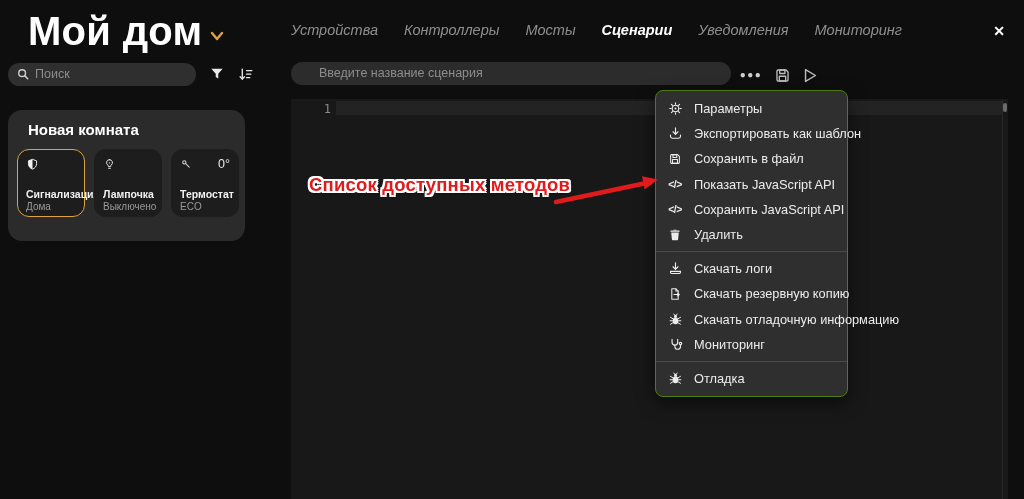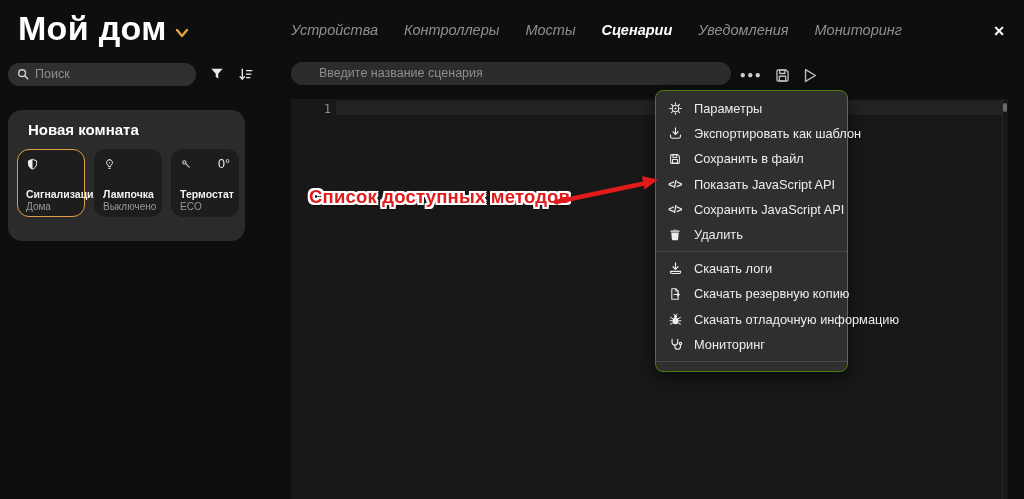--- a/index.html
+++ b/index.html
@@ -7,21 +7,21 @@
   body {
     position:relative; overflow:hidden;
     background:#0e0e0e;
     font-family:"Liberation Sans", sans-serif;
     color:#eaeaea;
     -webkit-font-smoothing:antialiased;
   }
   svg { display:block; }
 
   
-  .app-title { position:absolute; left:18px; top:9px; font-size:34px; font-weight:800; color:#fff; letter-spacing:.3px; display:flex; align-items:center; gap:8px; }
+  .app-title { position:absolute; left:28px; top:9px; font-size:40px; font-weight:800; color:#fff; letter-spacing:.3px; display:flex; align-items:center; gap:8px; }
   .title-chevron { margin-top:8px; }
   .top-nav { position:absolute; left:291px; top:22px; display:flex; gap:26px; font-size:14.5px; }
   .nav-item { color:#8f8f8f; cursor:pointer;font-style:italic; }
   .nav-item.active { color:#ffffff; font-weight:700; }
   .close-btn { position:absolute; right:14px; top:20px; width:22px; height:22px; display:flex; align-items:center; justify-content:center; color:#ffffff; font-size:14px; font-weight:700; cursor:pointer; }
 
   
   .search-row { position:absolute; left:8px; top:62px; display:flex; align-items:center; }
   .search-box { position:relative; width:188px; height:23px; background:#2f2f2f; border-radius:12px; }
   .search-box .mag { position:absolute; left:8px; top:4.5px; }
@@ -59,21 +59,21 @@
   
   .menu { position:absolute; left:655px; top:90px; width:193px; background:#2f2f2f; border:1px solid #4d7c0f; border-radius:8px; padding:5px 0; z-index:20; box-shadow:0 6px 18px rgba(0,0,0,.55); }
   .menu-item { display:flex; align-items:center; gap:11px; padding:4.6px 11px; font-size:12.8px; color:#ececec; cursor:pointer; white-space:nowrap; }
   .menu-item .mi { width:16px; height:16px; display:flex; align-items:center; justify-content:center; flex:0 0 16px; }
   .code-glyph { font-size:10.5px; font-weight:700; color:#ececec; letter-spacing:-.5px; }
   .menu-divider { height:1px; background:#4a4a4a; margin:4px 0; }
 
   
   .annotation-layer { position:absolute; z-index:30; }
   .annotation-text {
-    position:absolute; left:309px; top:186px;
+    position:absolute; left:309px; top:174px;
     font-size:18.5px; font-weight:800; color:#e11b1b; letter-spacing:.2px; white-space:nowrap;
     text-shadow:
       -2px -2px 0 #fff, 2px -2px 0 #fff, -2px 2px 0 #fff, 2px 2px 0 #fff,
       -2px 0 0 #fff, 2px 0 0 #fff, 0 -2px 0 #fff, 0 2px 0 #fff,
       0 3px 2px rgba(0,0,0,.6);
   }
   .annotation-arrow { position:absolute; left:548px; top:169px; z-index:31; }
 </style>
 </head>
 <body>
@@ -299,20 +299,39 @@
           <path d="M6.5 3.5v5a4.5 4.5 0 0 0 9 0v-5"></path>
           <path d="M11 12.8V15a4.5 4.5 0 0 0 9 0v-2.2"></path>
           <circle cx="20" cy="10.5" r="2"></circle>
         </svg>
     </span>
     <span>Мониторинг</span>
   </div>
 
   <div class="menu-divider"></div>
 
+  <div class="menu-item">
+    <span class="mi">
+      <svg width="15" height="15" viewBox="0 0 24 24">
+          <ellipse cx="12" cy="14" rx="4.6" ry="5.6" fill="#ececec"></ellipse>
+          <circle cx="12" cy="6.6" r="2.4" fill="#ececec"></circle>
+          <g stroke="#ececec" stroke-width="1.6" stroke-linecap="round">
+            <path d="M7.4 10.5L4 8.6"></path>
+            <path d="M7.2 14H3.4"></path>
+            <path d="M7.4 17.6L4 19.6"></path>
+            <path d="M16.6 10.5L20 8.6"></path>
+            <path d="M16.8 14h3.8"></path>
+            <path d="M16.6 17.6l3.4 2"></path>
+            <path d="M10.6 4.8L9.3 3.2"></path>
+            <path d="M13.4 4.8l1.3-1.6"></path>
+          </g>
+        </svg>
+    </span>
+    <span>Отладка</span>
+  </div>
 
 </div>
 
 <div class="annotation-layer">
   <div class="annotation-text">Список доступных методов</div>
   <svg class="annotation-arrow" width="118" height="42" viewBox="0 0 118 42">
     <path d="M8 33 L96 14.5" stroke="#e11b1b" stroke-width="4.6" stroke-linecap="round" fill="none"></path>
     <polygon points="110,10.5 96.6,20.6 94,7.2" fill="#e11b1b"></polygon>
   </svg>
 </div>

